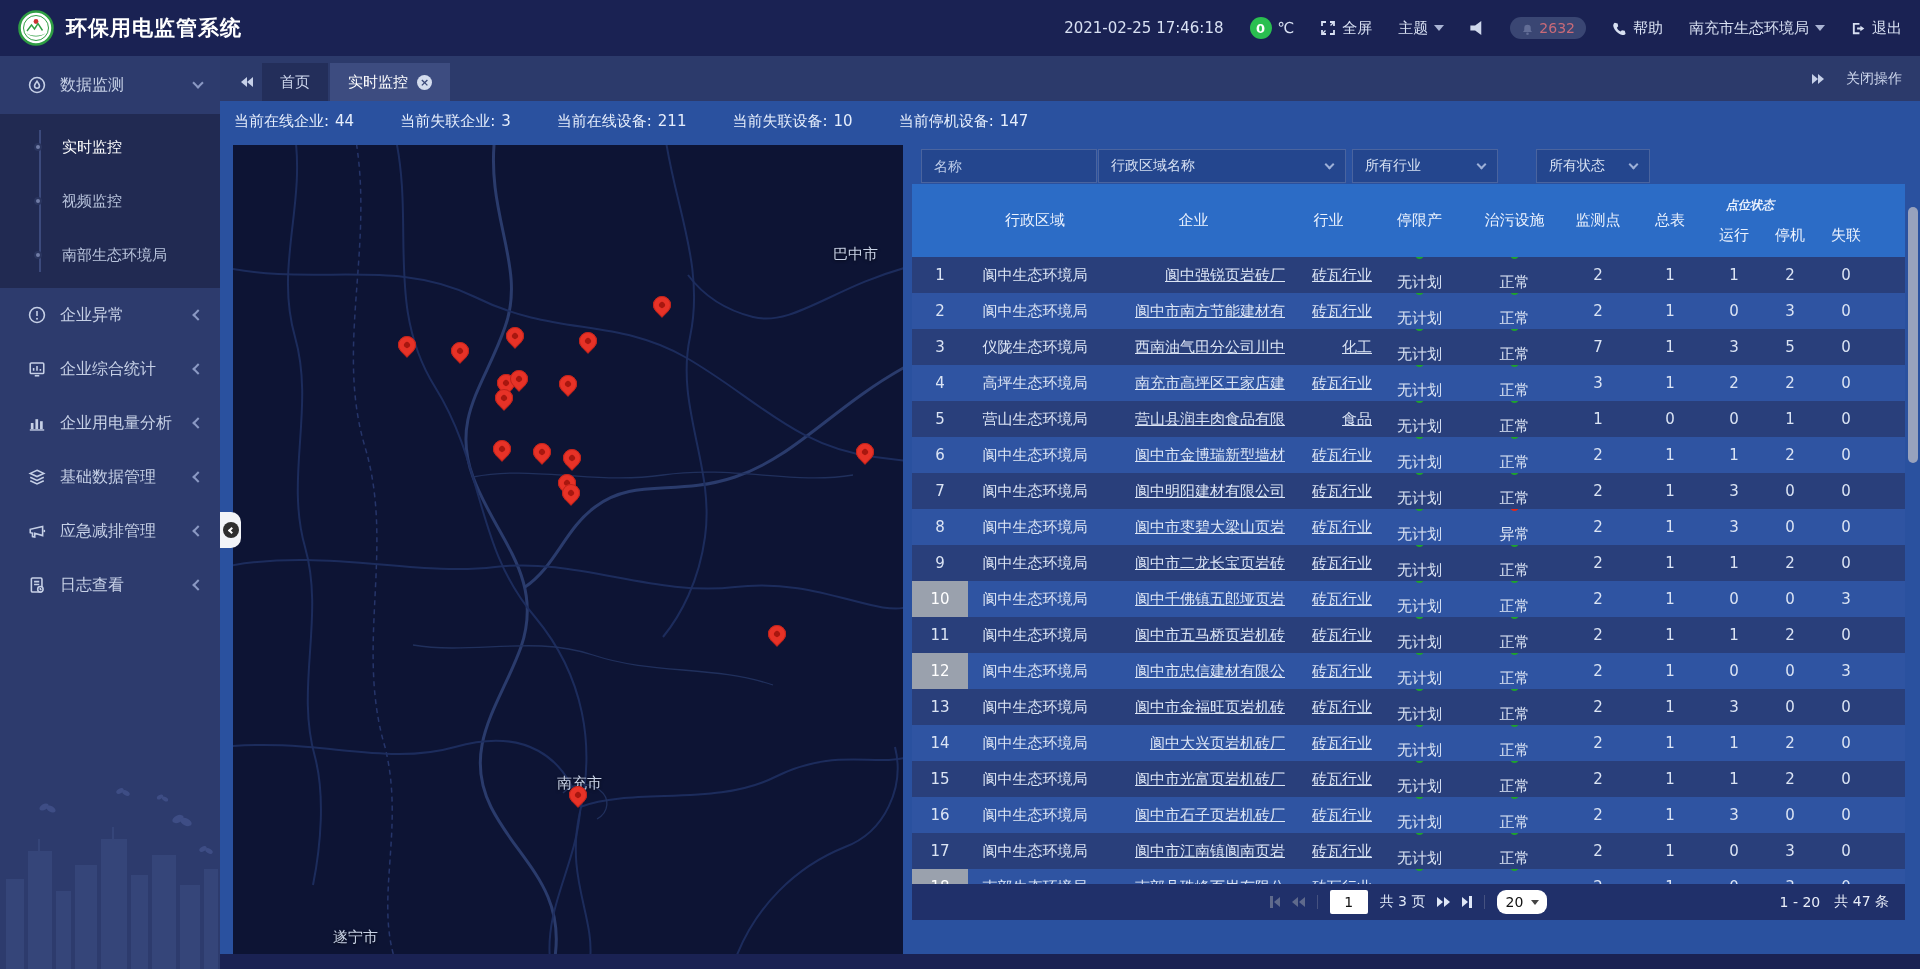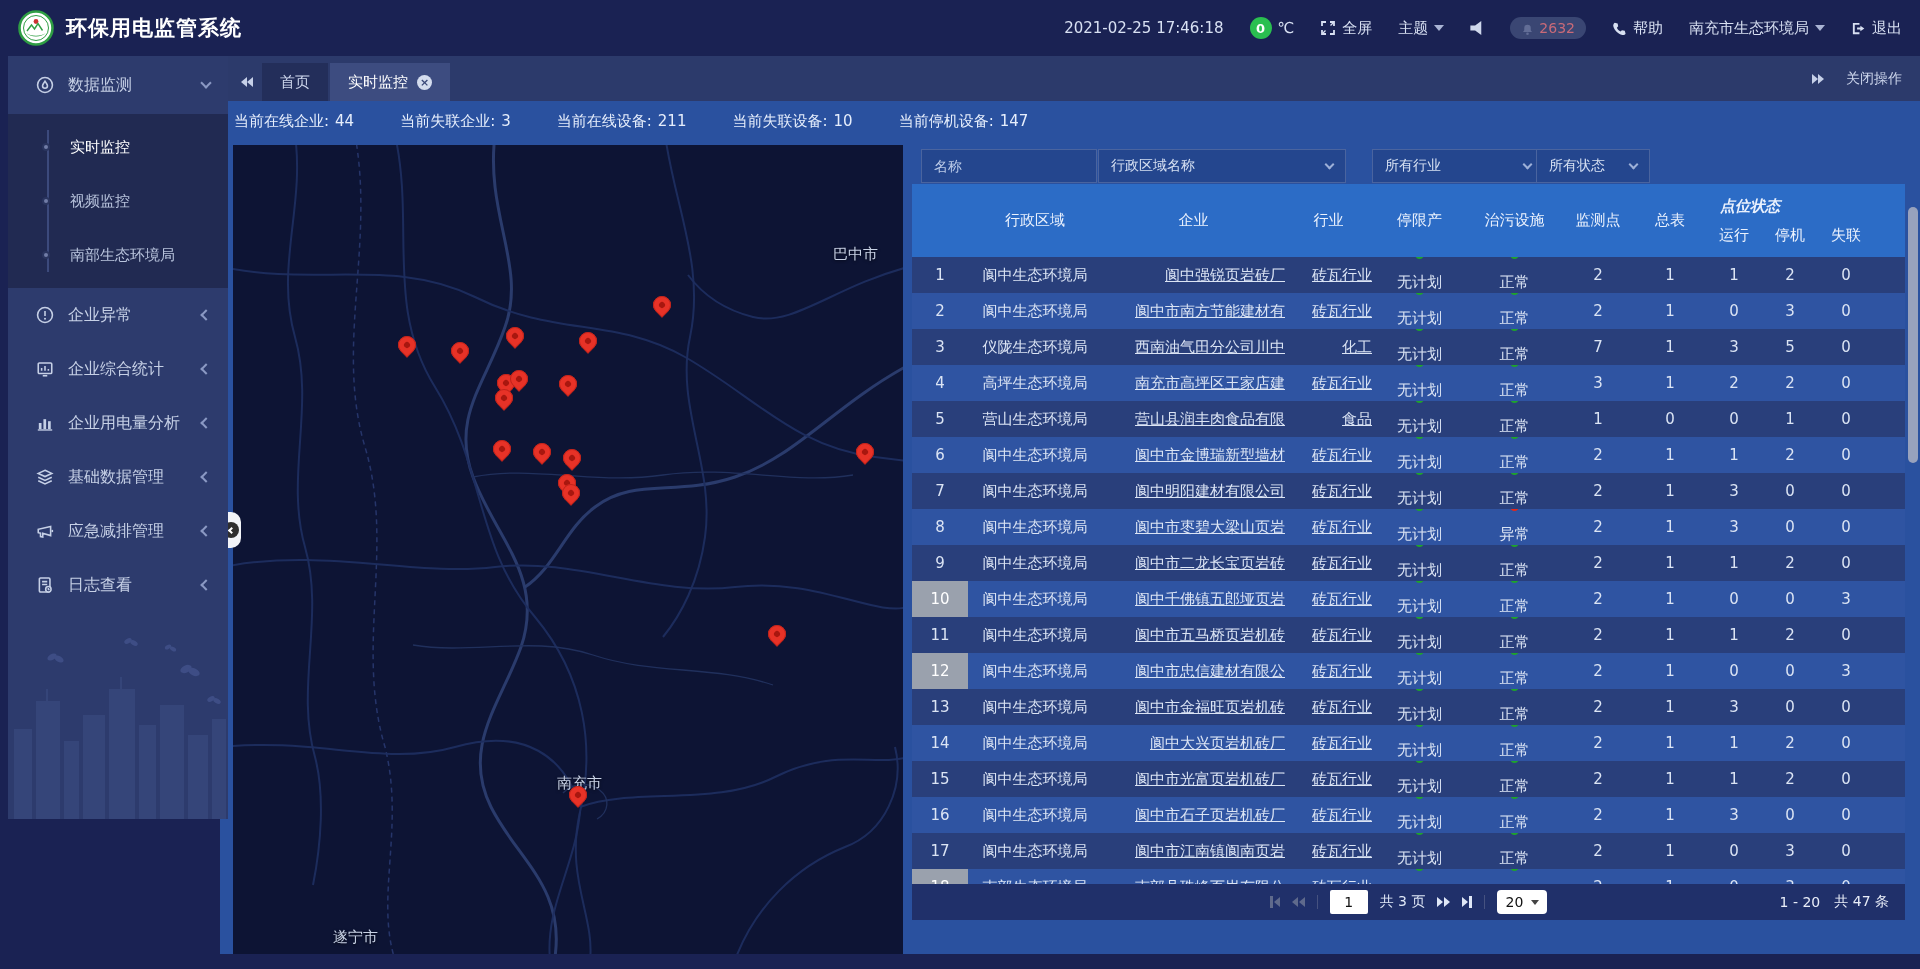--- a/index.html
+++ b/index.html
@@ -20,21 +20,21 @@
                  font-size:13px; font-weight:bold; display:flex; align-items:center; justify-content:center; }
   .notif-pill { display:flex; align-items:flex-end; gap:5px; background:#3a4673; border-radius:11px;
                 padding:3px 11px; }
   .notif-count { color:#c96a78; font-size:14px; }
   .chev-down { width:0; height:0; border-left:5px solid transparent; border-right:5px solid transparent;
                border-top:6px solid #aab4d4; display:inline-block; }
   .speaker { width:14px; height:14px; background:#cfd8ec;
              clip-path:polygon(0 32%,34% 32%,78% 0,78% 100%,34% 68%,0 68%); }
   .hicon { width:16px; height:16px; display:inline-block; }
   
-  .sidebar { position:absolute; left:8px; top:56px; width:220px; height:763px; background:#2d3b6d; z-index:20; overflow:hidden; }
+  .sidebar { position:absolute; left:0; top:56px; width:220px; height:913px; background:#2d3b6d; z-index:20; overflow:hidden; }
   .menu-group-header, .menu-item { height:54px; display:flex; align-items:center; padding:0 18px 0 28px;
              color:#c6d0e6; font-size:16px; cursor:pointer; position:relative; }
   .menu-group-header { height:58px; }
   .mi-icon { width:18px; height:18px; margin-right:14px; flex:0 0 auto; }
   .mi-chev { margin-left:auto; width:8px; height:8px; border-right:2px solid #8b99c4; border-bottom:2px solid #8b99c4; }
   .mi-chev.down { transform:rotate(45deg); margin-top:-4px; }
   .mi-chev.left { transform:rotate(135deg); }
   .submenu { background:#212a52; position:relative; padding:6px 0; }
   .subline { position:absolute; left:39px; top:16px; bottom:16px; width:2px; background:#3c4a7c; }
   .submenu-item { height:54px; display:flex; align-items:center; padding-left:62px; color:#b9c4dd;
@@ -88,21 +88,21 @@
                 font-family:inherit; }
   .fbox input::placeholder { color:#bccbe8; opacity:1; }
   .fchev { margin-left:auto; width:7px; height:7px; border-right:2px solid #9db0d8; border-bottom:2px solid #9db0d8;
            transform:rotate(45deg); margin-top:-3px; }
   .thead { position:absolute; left:0; top:39px; width:100%; height:73px; background:#2c6cc6;
            display:grid; grid-template-columns:56px 134px 183px 87px 95px 95px 72px 72px 56px 56px 56px 1fr;
            align-items:center; color:#eaf1fd; font-size:15px; }
   .thead .hc { text-align:center; white-space:nowrap; }
   .thead .hc.sub { padding-top:30px; }
   .group-label { position:absolute; left:754px; top:13px; width:168px; text-align:center;
-                 font-style:italic; font-weight:bold; color:#eaf1fd; font-size:15px; }
+                 font-style:italic; font-weight:bold; color:#eaf1fd; font-size:12px; }
   .tbody { position:absolute; left:0; top:112px; width:100%; height:627px; overflow:hidden; }
   .trow { height:36px; display:grid; grid-template-columns:56px 134px 183px 87px 95px 95px 72px 72px 56px 56px 56px 1fr;
           align-items:center; color:#dbe4f4; font-size:15px; cursor:pointer; }
   .trow:nth-child(odd) { background:#293f7b; }
   .trow:nth-child(even){ background:#2f54a2; }
   .c { overflow:hidden; white-space:nowrap; text-align:center; height:36px; line-height:36px; }
   .c.t-left { text-align:right;text-decoration:underline; }
   .c.ent { padding-left:8px; }
   .c.ind { padding-left:2px; }
   .c.num.hl { background:#9aa1ad; color:#ffffff; }
@@ -112,21 +112,21 @@
   .dot.red { background:#e3271a; }
   
   .pagination { position:absolute; left:0; top:739px; width:100%; height:36px; background:#20306a;
                 display:flex; align-items:center; justify-content:center; gap:12px; font-size:14px; }
   .pg-ico { display:inline-flex; align-items:center; gap:1px; color:#5f6a8c; cursor:default; }
   .pg-ico.on { color:#dfe7f7; cursor:pointer; }
   .pbar { width:3px; height:12px; background:currentColor; }
   .pg-div { width:1px; height:14px; background:#46528022; background:#465280; }
   .page-input { width:38px; height:24px; background:#ffffff; color:#111; border:none; text-align:center;
                 font-size:14px; border-radius:2px; font-family:inherit; }
-  .page-size { height:24px; background:#ffffff; color:#111; border-radius:4px; display:flex; align-items:center;
+  .page-size { height:24px; background:#ffffff; color:#111; border-radius:9px; display:flex; align-items:center;
                gap:8px; padding:0 8px; font-size:14px; cursor:pointer; }
   .ps-chev { width:0; height:0; border-left:4px solid transparent; border-right:4px solid transparent;
              border-top:5px solid #444; }
   .pg-range { position:absolute; right:16px; top:0; height:36px; display:flex; align-items:center; gap:14px;
               color:#e8edf8; font-size:14px; }
   
   .vscroll-thumb { position:absolute; left:1688px; top:106px; width:10px; height:256px;
                    background:#98a2bd; border-radius:5px; z-index:15; }
 </style>
 </head>
@@ -392,21 +392,21 @@
 
   <div class="table-panel">
     <div class="filters">
       <div class="fbox" style="left:9px; width:176px;">
         <input placeholder="名称" style="">
       </div>
       <div class="fbox" style="left:186px; width:248px;">
         <span>行政区域名称</span>
         <i class="fchev"></i>
       </div>
-      <div class="fbox" style="left:460px; width:172px;justify-content:center;">
+      <div class="fbox" style="left:440px; width:146px;justify-content:center;">
         <span>所有行业</span>
         <i class="fchev"></i>
       </div>
       <div class="fbox" style="left:624px; width:114px;">
         <span>所有状态</span>
         <i class="fchev"></i>
       </div>
     </div>
 
     <div class="thead">

